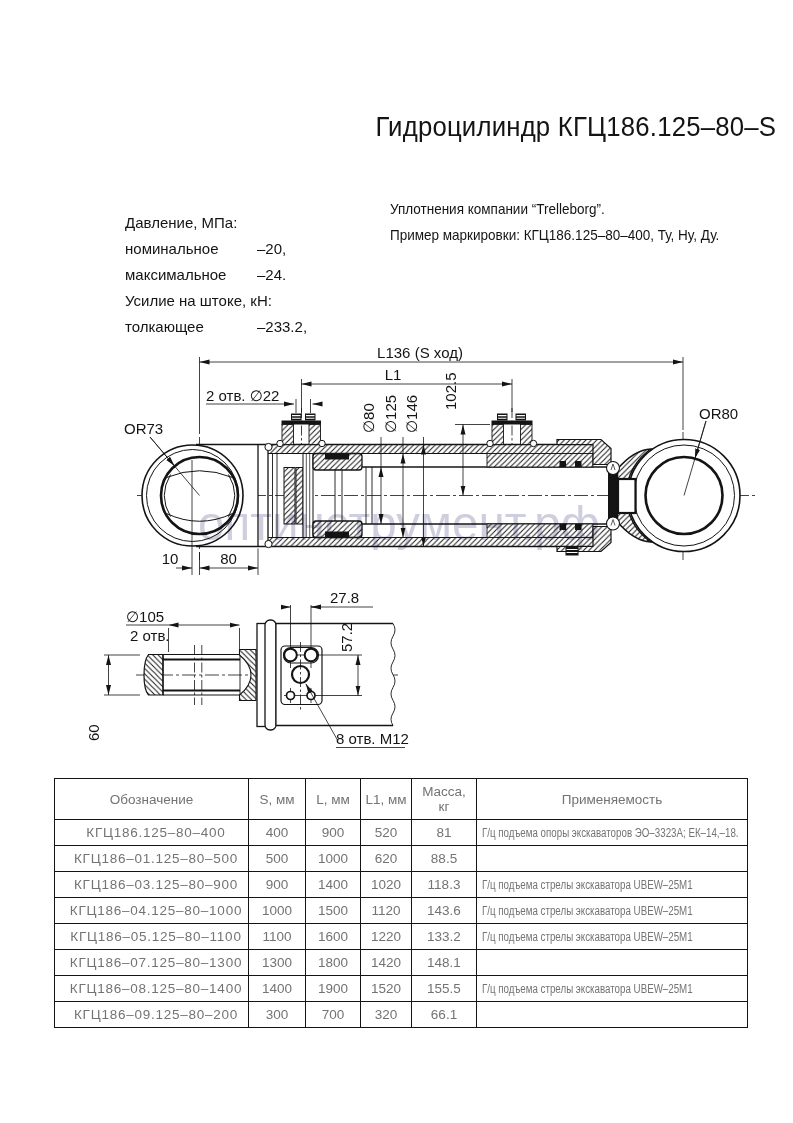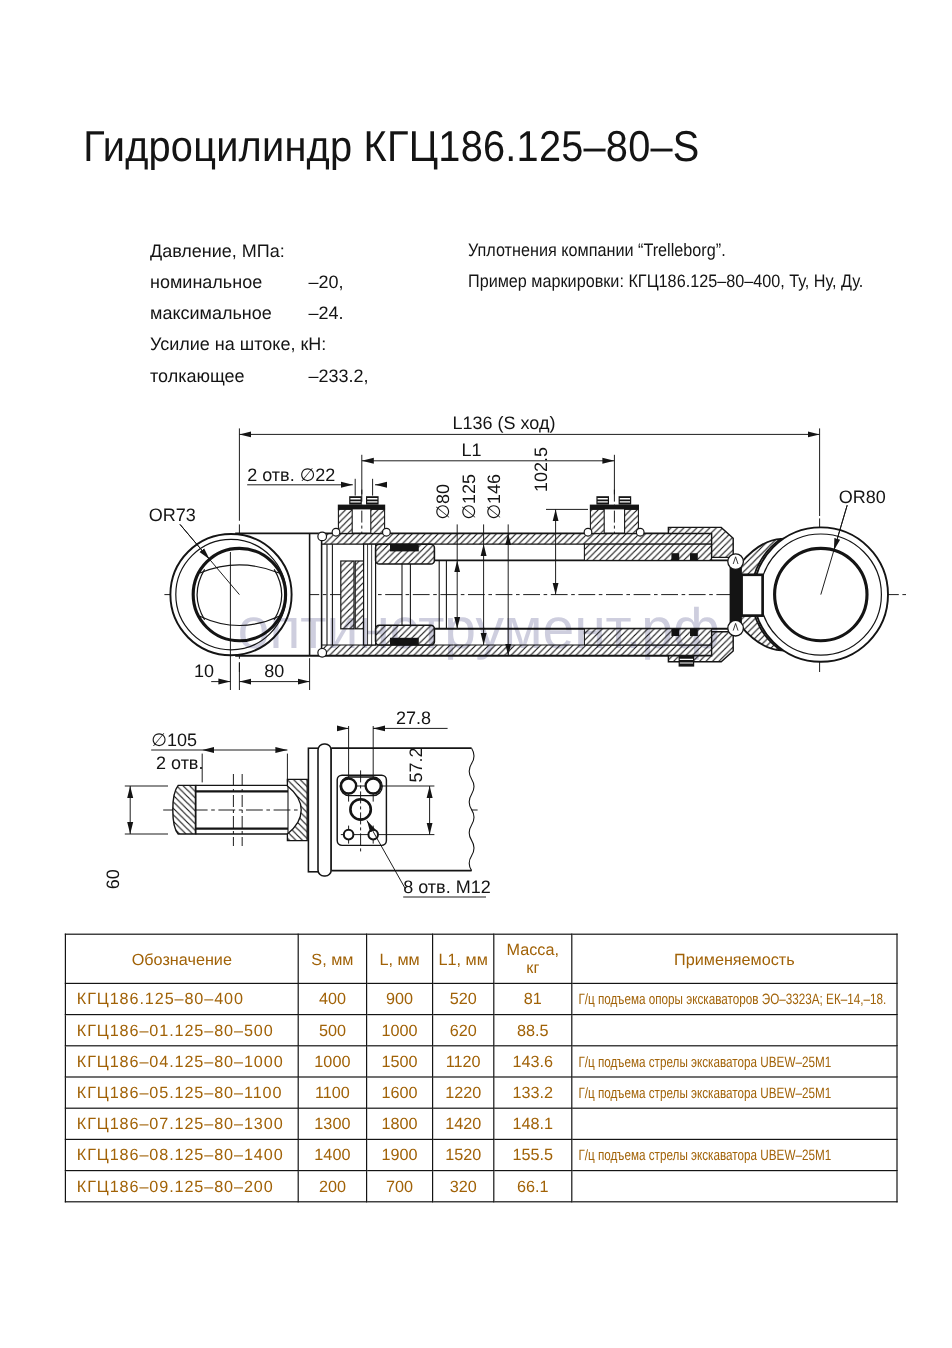--- a/index.html
+++ b/index.html
@@ -1,35 +1,35 @@
 <!DOCTYPE html>
 <html><head>
 <meta charset="utf-8">
 <style>
   html,body{margin:0;padding:0;}
   body{width:793px;height:1123px;background:#ffffff;position:relative;overflow:hidden;
        font-family:"Liberation Sans",sans-serif;color:#141414;}
   .abs{position:absolute;}
-  #title{left:47px;top:101px;width:746px;text-align:left;font-size:36px;letter-spacing:0.2px;
+  #title{left:47px;top:111px;width:746px;text-align:right;font-size:28px;letter-spacing:0.2px;
          white-space:nowrap;}
   #title span{display:inline-block;transform:scaleX(0.92);transform-origin:50% 50%;}
-  .speclines{left:125px;top:201px;width:260px;font-size:15px;}
+  .speclines{left:125px;top:214px;width:260px;font-size:15px;}
   .specline{position:relative;height:26px;white-space:nowrap;}
   .specline .val{position:absolute;left:132px;top:0;}
   .notes{left:390px;top:200px;width:390px;font-size:15px;}
   .noteline{height:26px;white-space:nowrap;}
   .noteline span{display:inline-block;transform:scaleX(0.90);transform-origin:0 50%;}
   
   #paramtable{position:absolute;left:54px;top:778px;border-collapse:collapse;table-layout:fixed;
-              width:693px;font-size:13.5px;color:#a16207;}
+              width:693px;font-size:13.5px;color:#737373;}
   #paramtable td,#paramtable th{border:1px solid #141414;padding:0;font-weight:normal;
               overflow:hidden;white-space:nowrap;}
   #paramtable thead tr{height:41px;}
   #paramtable tbody tr{height:26px;}
-  #paramtable .c-name{text-align:left;padding-left:9px;letter-spacing:0.75px;}
+  #paramtable .c-name{text-align:center;padding-left:9px;letter-spacing:0.75px;}
   #paramtable .c-num{text-align:center;}
   #paramtable .c-app{text-align:right;padding-left:5px;font-size:12.5px;}
   #paramtable .c-app span{display:inline-block;transform:scaleX(0.78);transform-origin:0 50%;}
   svg text{font-family:"Liberation Sans",sans-serif;fill:#141414;}
 </style>
 </head>
 <body>
 
 <div class="abs" id="title"><span>Гидроцилиндр КГЦ186.125–80–S</span></div>
 
@@ -291,20 +291,28 @@
       </tr>
       <tr>
         <td class="c-name">КГЦ186–01.125–80–500</td>
         <td class="c-num">500</td>
         <td class="c-num">1000</td>
         <td class="c-num">620</td>
         <td class="c-num">88.5</td>
         <td class="c-app"><span></span></td>
       </tr>
       <tr>
+        <td class="c-name">КГЦ186–03.125–80–900</td>
+        <td class="c-num">900</td>
+        <td class="c-num">1400</td>
+        <td class="c-num">1020</td>
+        <td class="c-num">118.3</td>
+        <td class="c-app"><span>Г/ц подъема стрелы экскаватора UBEW–25М1</span></td>
+      </tr>
+      <tr>
         <td class="c-name">КГЦ186–04.125–80–1000</td>
         <td class="c-num">1000</td>
         <td class="c-num">1500</td>
         <td class="c-num">1120</td>
         <td class="c-num">143.6</td>
         <td class="c-app"><span>Г/ц подъема стрелы экскаватора UBEW–25М1</span></td>
       </tr>
       <tr>
         <td class="c-name">КГЦ186–05.125–80–1100</td>
         <td class="c-num">1100</td>
@@ -324,20 +332,20 @@
       <tr>
         <td class="c-name">КГЦ186–08.125–80–1400</td>
         <td class="c-num">1400</td>
         <td class="c-num">1900</td>
         <td class="c-num">1520</td>
         <td class="c-num">155.5</td>
         <td class="c-app"><span>Г/ц подъема стрелы экскаватора UBEW–25М1</span></td>
       </tr>
       <tr>
         <td class="c-name">КГЦ186–09.125–80–200</td>
-        <td class="c-num">200</td>
+        <td class="c-num">300</td>
         <td class="c-num">700</td>
         <td class="c-num">320</td>
         <td class="c-num">66.1</td>
         <td class="c-app"><span></span></td>
       </tr>
     </tbody>
 </table>
 
 </body></html>

